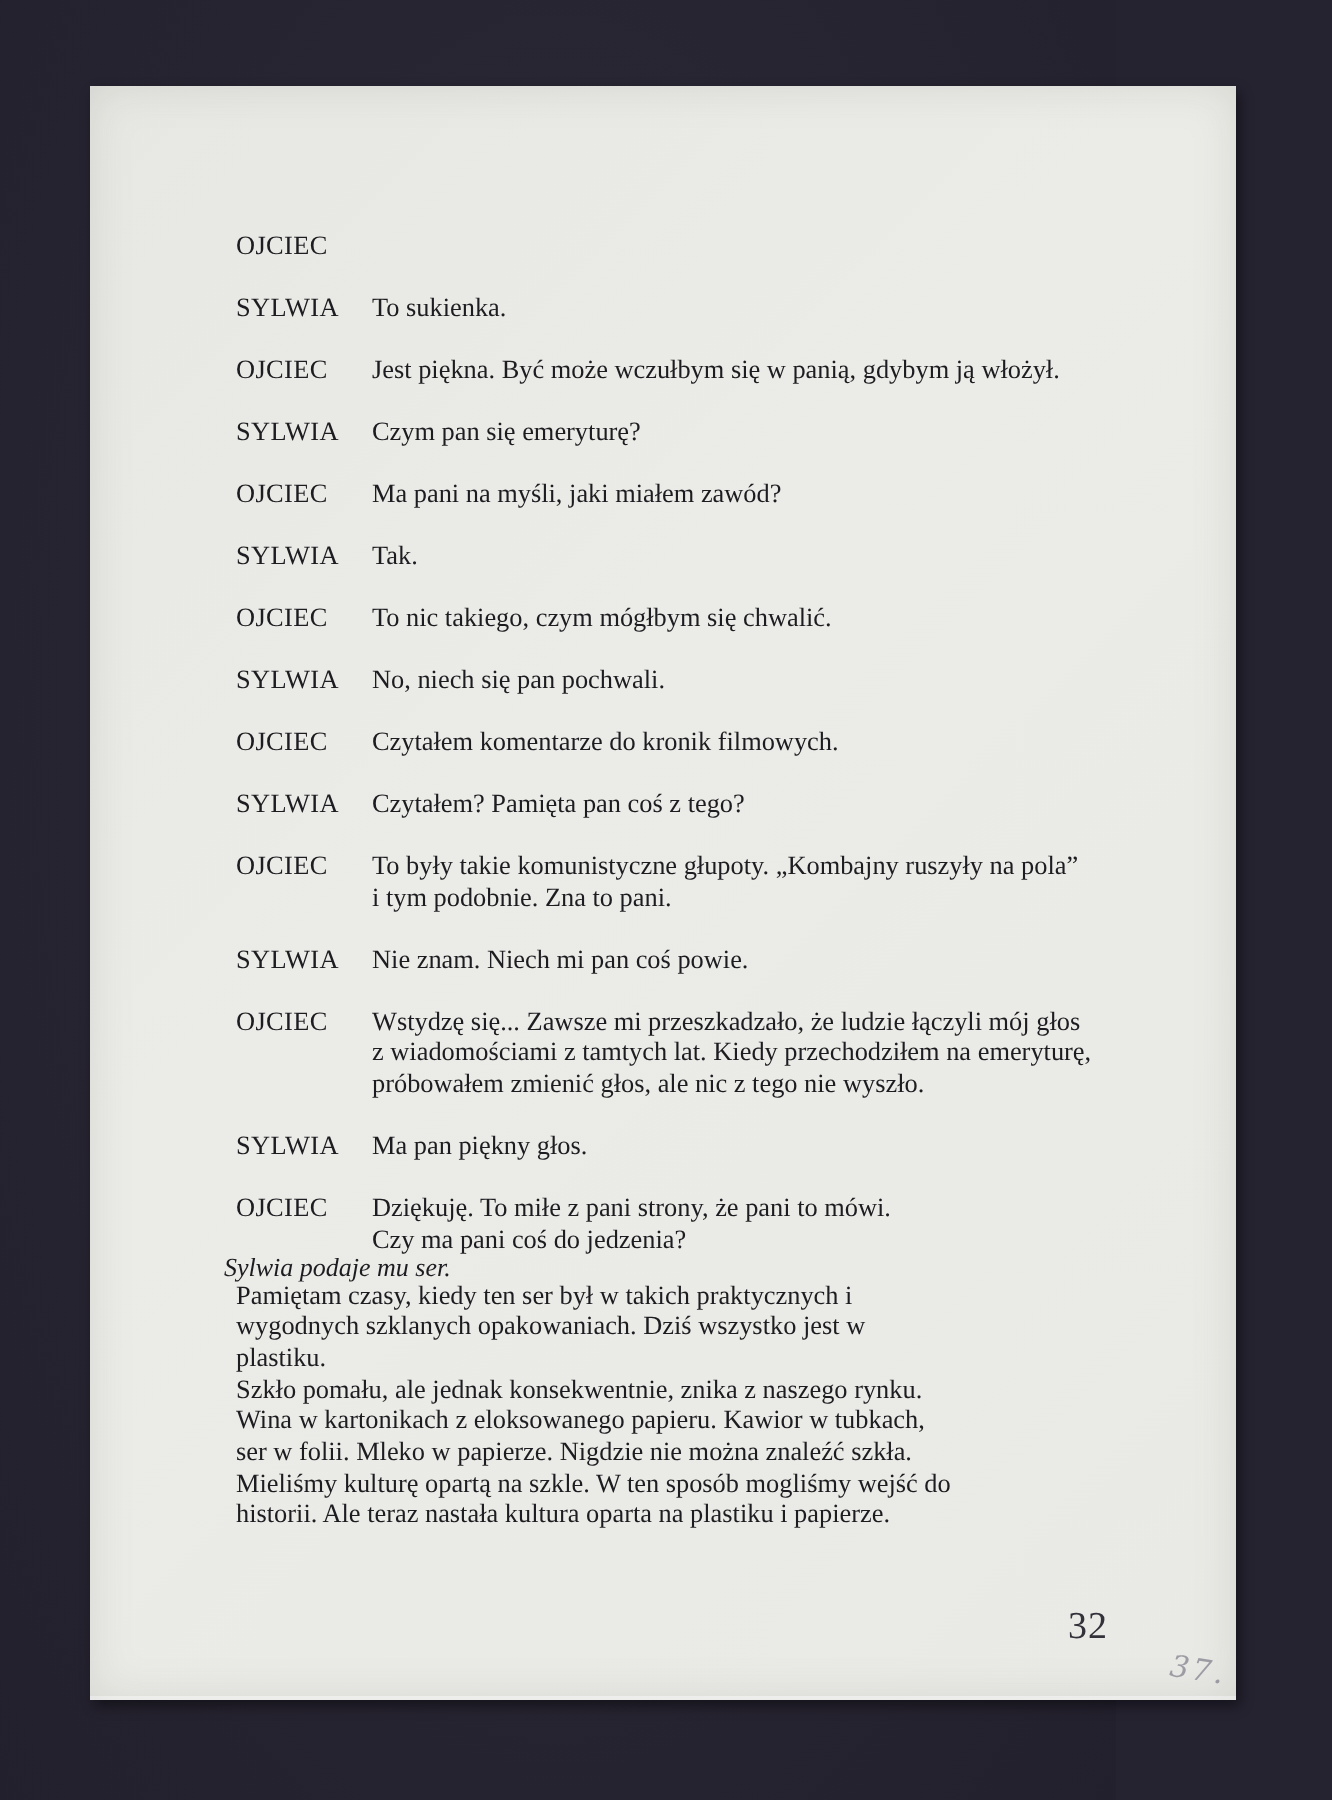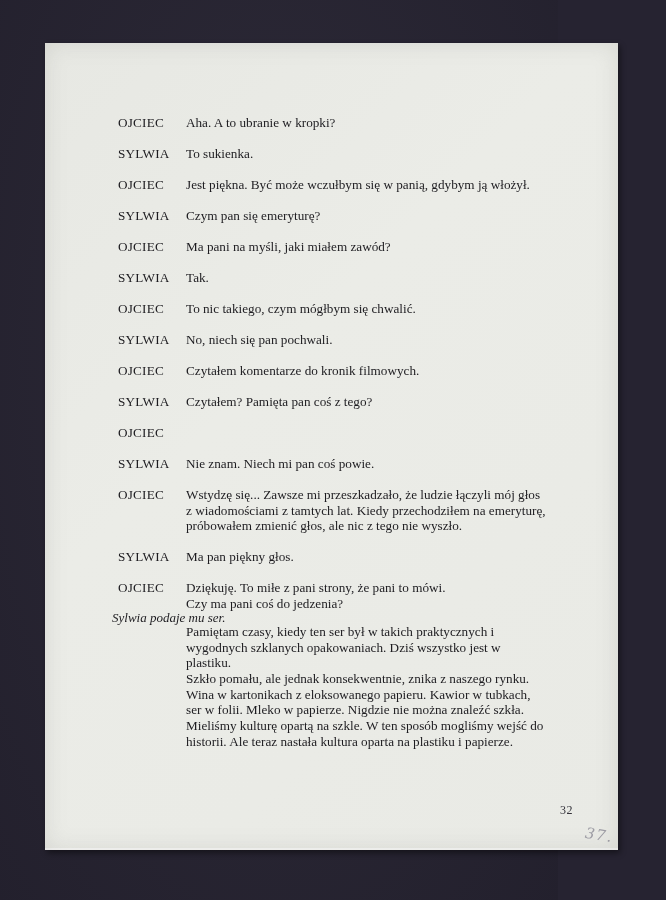--- a/index.html
+++ b/index.html
@@ -57,26 +57,27 @@
   .entry.no-gap { margin-bottom: 0; }
   .stage {
     font-style: italic;
     font-size: 13px;
     line-height: 13px;
     margin: -1px 0 0 -6px;
   }
   .continuation {
     display: flex;
     margin-top: 0;
+    flex-direction: column;
   }
   .page-number {
     position: absolute;
-    left: 515px;
+    left: 489px;
     top: 760px;
-    font-size: 12px;
+    font-size: 19px;
     color: #33323a;
     letter-spacing: 0.5px;
   }
   .pencil-note {
     position: absolute;
     left: 540px;
     top: 783px;
     font-size: 15px;
     font-style: italic;
     font-family: "DejaVu Serif", serif;
@@ -87,21 +88,20 @@
 </style>
 </head>
 <body style="background: rgb(38, 35, 49);">
 
 <div class="scan-bg">
   <div class="page">
     <div class="script" style="color: rgb(29, 28, 32);">
 
       <div class="entry">
         <div class="speaker">OJCIEC</div>
-        <div class="dialogue-text">Aha. A to ubranie w kropki?</div>
       </div>
       <div class="entry">
         <div class="speaker">SYLWIA</div>
         <div class="dialogue-text">To sukienka.</div>
       </div>
       <div class="entry">
         <div class="speaker">OJCIEC</div>
         <div class="dialogue-text">Jest piękna. Być może wczułbym się w panią, gdybym ją włożył.</div>
       </div>
       <div class="entry">
@@ -127,20 +127,22 @@
       <div class="entry">
         <div class="speaker">OJCIEC</div>
         <div class="dialogue-text">Czytałem komentarze do kronik filmowych.</div>
       </div>
       <div class="entry">
         <div class="speaker">SYLWIA</div>
         <div class="dialogue-text">Czytałem? Pamięta pan coś z tego?</div>
       </div>
       <div class="entry">
         <div class="speaker">OJCIEC</div>
+        <div class="dialogue-text">To były takie komunistyczne głupoty. „Kombajny ruszyły na pola”
+i tym podobnie. Zna to pani.</div>
       </div>
       <div class="entry">
         <div class="speaker">SYLWIA</div>
         <div class="dialogue-text">Nie znam. Niech mi pan coś powie.</div>
       </div>
       <div class="entry">
         <div class="speaker">OJCIEC</div>
         <div class="dialogue-text">Wstydzę się... Zawsze mi przeszkadzało, że ludzie łączyli mój głos
 z wiadomościami z tamtych lat. Kiedy przechodziłem na emeryturę,
 próbowałem zmienić głos, ale nic z tego nie wyszło.</div>

